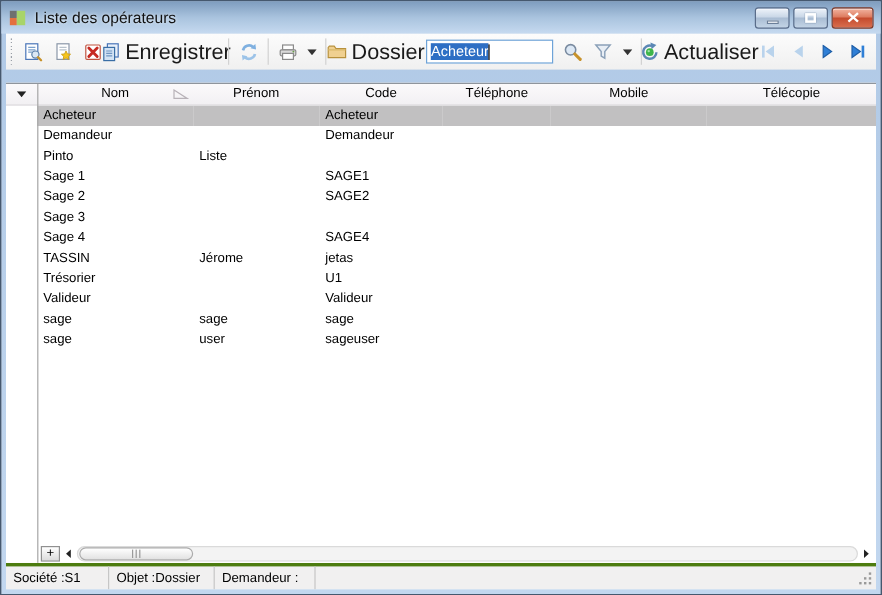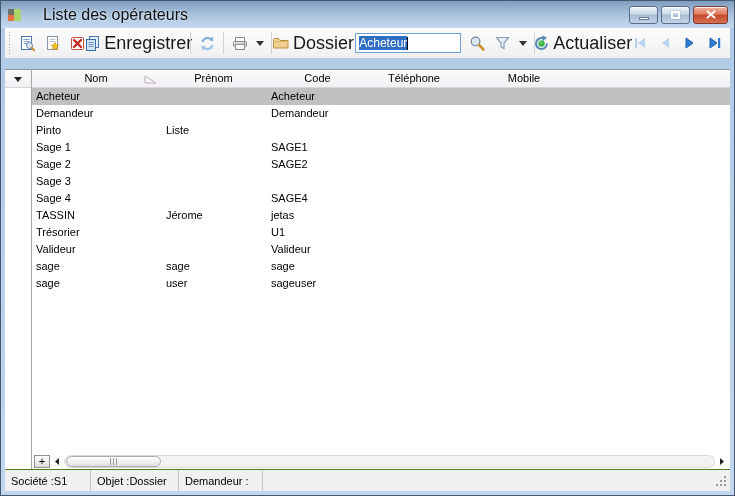--- a/index.html
+++ b/index.html
@@ -14,21 +14,21 @@
   }
 
   
   .titlebar{
     height:27px; flex:0 0 27px;
     display:flex; align-items:center;
     padding:0 6px 0 7px;
     background:linear-gradient(180deg,#7e9cbe 0%,#a9c3de 50%,#c6daf0 100%);
   }
   .app-icon{ width:14px; height:14px; display:block; }
-  .title-text{ font-size:16px; color:#111; margin-left:21px; text-shadow:0 0 3px rgba(255,255,255,.75); }
+  .title-text{ font-size:13px; color:#111; margin-left:7px; text-shadow:0 0 3px rgba(255,255,255,.75); }
   .win-buttons{ margin-left:auto; display:flex; gap:3px; }
   .win-btn{
     width:29px; height:18px; border:1px solid #5a6d8a; border-radius:3px;
     background:linear-gradient(180deg,#eef3fa 0%,#c9d7e7 45%,#a9bcd3 50%,#c3d4e6 100%);
     display:flex; align-items:center; justify-content:center;
     box-shadow:inset 0 1px 0 rgba(255,255,255,.8);
   }
   .win-btn.close{
     width:35px;
     background:linear-gradient(180deg,#f2b5a2 0%,#dd7b5f 45%,#c44a2d 50%,#d96f4f 100%);
@@ -93,21 +93,21 @@
   .hscroll{ height:16px; flex:0 0 16px; display:flex; align-items:center; background:#fff; padding:1px 3px 1px 29px; gap:2px; }
   .plus-btn{ width:16px; height:13px; border:1px solid #909090; background:linear-gradient(180deg,#fff,#dcdcdc);
     font-size:11px; line-height:10px; text-align:center; color:#000; flex:0 0 16px; }
   .h-arrow{ flex:0 0 10px; display:flex; align-items:center; justify-content:center; }
   .h-track{ flex:1 1 auto; height:13px; background:#f3f3f3; border:1px solid #dadada; border-radius:7px; display:flex; align-items:center; }
   .h-thumb{ width:95px; height:11px; margin-left:1px; border:1px solid #ababab; border-radius:6px;
     background:linear-gradient(180deg,#ffffff,#e2e2e2); display:flex; align-items:center; justify-content:center; gap:2px; }
   .grip-line{ width:1px; height:7px; background:#9a9a9a; }
 
   
-  .statusbar{ height:22px; flex:0 0 22px; background:#f1f0f0; border-top:1px solid #4d7c0f;
+  .statusbar{ height:22px; flex:0 0 22px; background:#f1f0f0; border-top:3px solid #4d7c0f;
     display:flex; align-items:flex-end; font-size:11px; color:#000; }
   .spanel{ height:100%; display:flex; align-items:center; padding:0 6px; border-right:1px solid #c6c6c6; }
   .spanel.p1{ width:86px; flex:0 0 86px; }
   .spanel.p2{ width:88px; flex:0 0 88px; }
   .spanel.p3{ width:84px; flex:0 0 84px; }
   .spanel.p4{ flex:1 1 auto; border-right:none; justify-content:flex-end; padding-right:3px; }
 </style>
 </head>
 <body>
 
@@ -318,20 +318,21 @@
           <span class="sort-icon">
             <svg width="15" height="11" viewBox="0 0 15 11">
                 <path d="M2 2 L13 9 L2 9 Z" fill="none" stroke="#b8b2b8" stroke-width="1"></path>
               </svg>
           </span>
         </div>
         <div class="cell c-prenom"><span>Prénom</span></div>
         <div class="cell c-code"><span>Code</span></div>
         <div class="cell c-tel"><span>Téléphone</span></div>
         <div class="cell c-mobile"><span>Mobile</span></div>
+        <div class="cell c-fax"><span>Télécopie</span></div>
       </div>
 
       <div class="grows">
           <div class="trow selected">
             <div class="cell c-marker"></div>
             <div class="cell c-nom">Acheteur</div>
             <div class="cell c-prenom"></div>
             <div class="cell c-code">Acheteur</div>
             <div class="cell c-tel"></div>
             <div class="cell c-mobile"></div>

